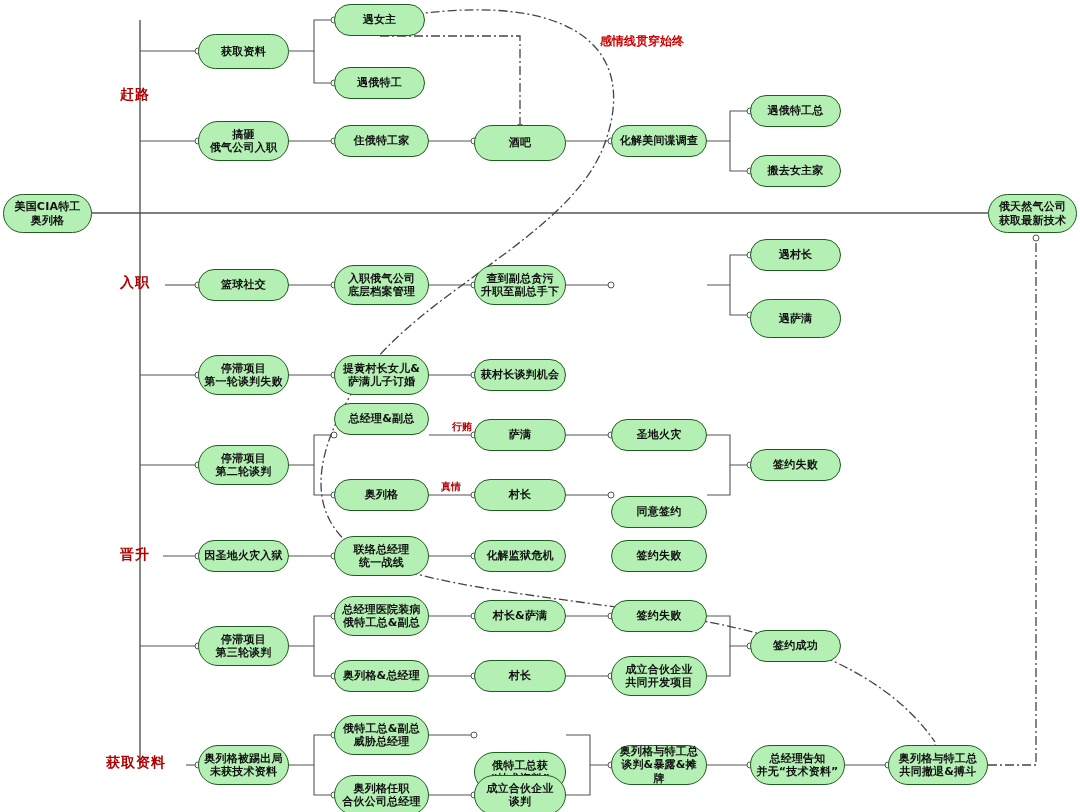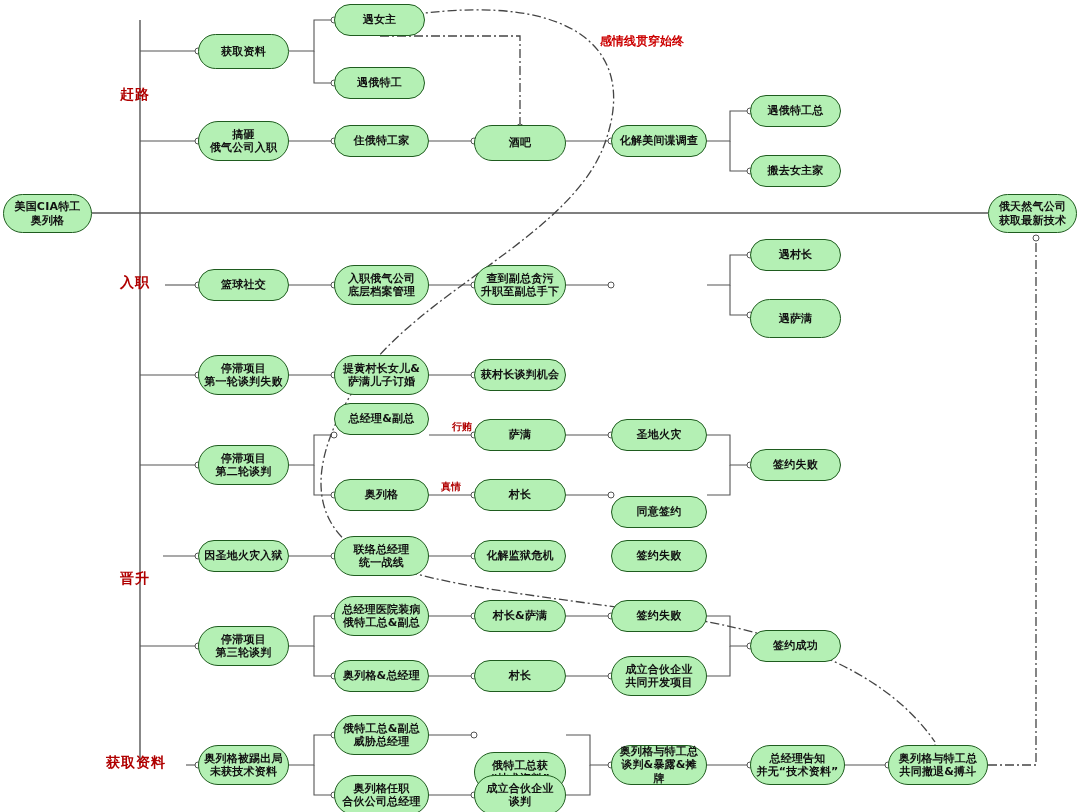--- a/index.html
+++ b/index.html
@@ -174,21 +174,21 @@
     <span>美国CIA特工
 奥列格</span>
   </div>
   <div class="node" style="left:988px;top:194px;width:89px;height:39px;">
     <span>俄天然气公司
 获取最新技术</span>
   </div>
 
   <div class="stage-label" style="left:120px;top:86px;">赶路</div>
   <div class="stage-label" style="left:120px;top:274px;">入职</div>
-  <div class="stage-label" style="left:120px;top:546px;margin-top:24px;">晋升</div>
+  <div class="stage-label" style="left:120px;top:546px;">晋升</div>
   <div class="stage-label" style="left:106px;top:754px;">获取资料</div>
 
   <div class="note" style="left:600px;top:33px;">感情线贯穿始终</div>
 
   <div class="node" style="left:198px;top:34px;width:91px;height:35px;">
     <span>获取资料</span>
   </div>
   <div class="node" style="left:334px;top:4px;width:91px;height:32px;">
     <span>遇女主</span>
   </div>

